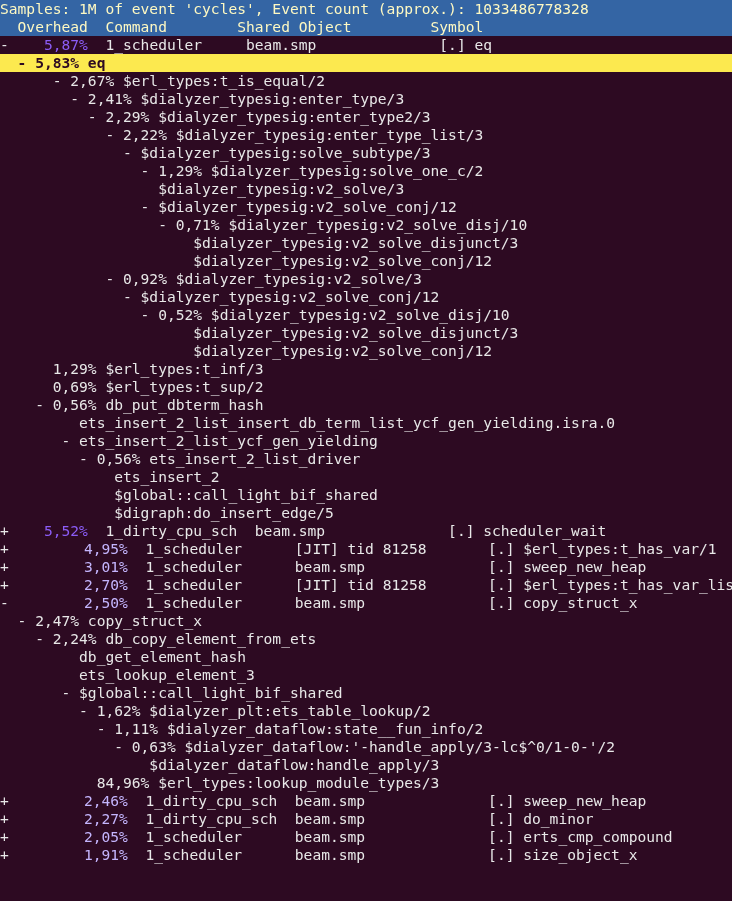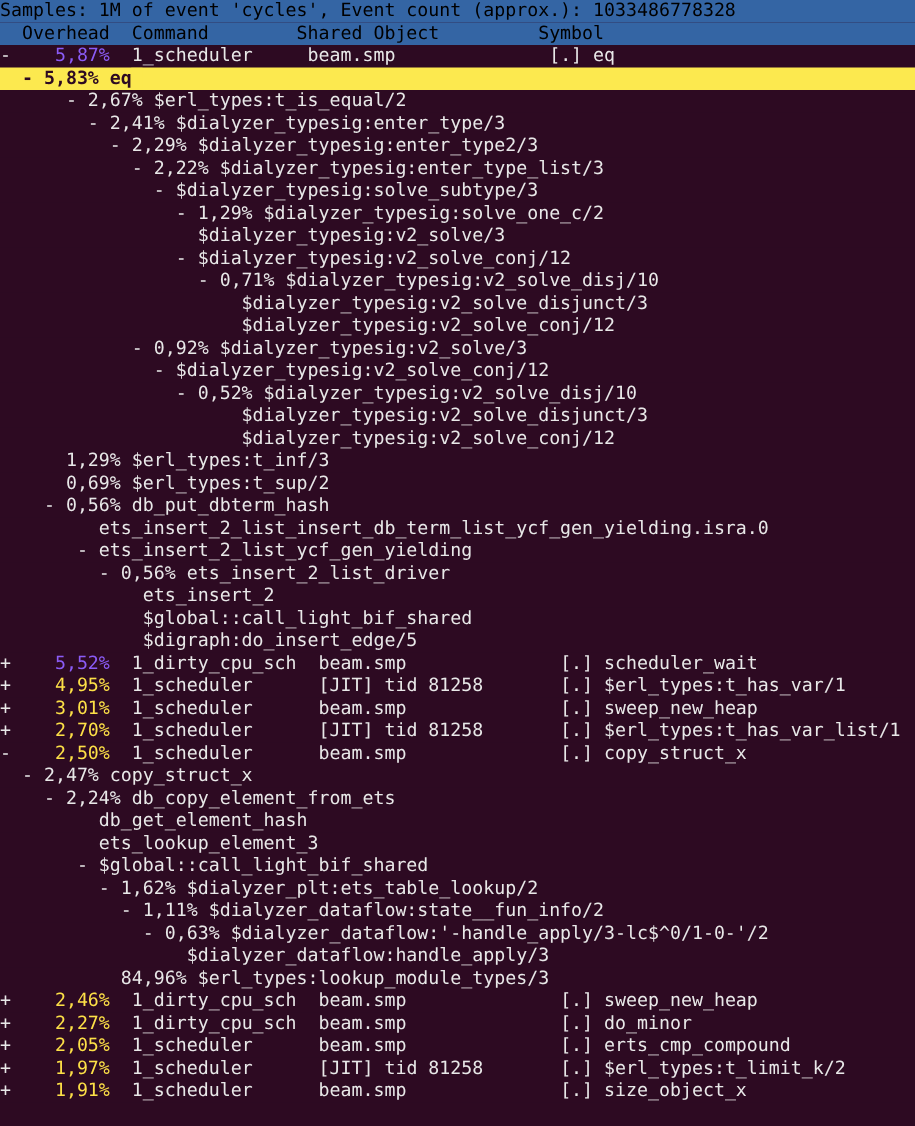--- a/index.html
+++ b/index.html
@@ -25,33 +25,33 @@
     line-height: 18px;
     white-space: pre;
     color: #e8e8e8;
     font-family: "DejaVu Sans Mono", "Liberation Mono", monospace;
     font-size: 14.6px;
     overflow: hidden;
   }
   
   .banner {
     background: #3465a4;
-    color: #000000;
+    color: #fef9c3;
   }
   
   .row {
     background: #2d0a22;
   }
   .row.selected {
     background: #fce94f;
     color: #2d0a22;
     font-weight: bold;
   }
   .pct-red   { color: #8b5cf6; }
-  .pct-green { color: #fde047; }
+  .pct-green { color: #c4b5fd; margin-left: 40px; }
   .cursor {
     background: #fce94f;
     color: #2d0a22;
   }
 </style>
 </head>
 <body>
 
 <div id="screen">
 
@@ -98,17 +98,16 @@
       <div class="line row">         ets_lookup_element_3</div>
       <div class="line row">       - $global::call_light_bif_shared</div>
       <div class="line row">         - 1,62% $dialyzer_plt:ets_table_lookup/2</div>
       <div class="line row">           - 1,11% $dialyzer_dataflow:state__fun_info/2</div>
       <div class="line row">             - 0,63% $dialyzer_dataflow:'-handle_apply/3-lc$^0/1-0-'/2</div>
       <div class="line row">                 $dialyzer_dataflow:handle_apply/3</div>
       <div class="line row">           84,96% $erl_types:lookup_module_types/3</div>
       <div class="line row">+    <span class="pct-green">2,46%</span>  1_dirty_cpu_sch  beam.smp              [.] sweep_new_heap</div>
       <div class="line row">+    <span class="pct-green">2,27%</span>  1_dirty_cpu_sch  beam.smp              [.] do_minor</div>
       <div class="line row">+    <span class="pct-green">2,05%</span>  1_scheduler      beam.smp              [.] erts_cmp_compound</div>
-      <div class="line row">+    <span class="pct-green">1,97%</span>  1_scheduler      [JIT] tid 81258       [.] $erl_types:t_limit_k/2</div>
       <div class="line row">+    <span class="pct-green">1,91%</span>  1_scheduler      beam.smp              [.] size_object_x</div>
     </div>
 
 </div>
 
 </body></html>

